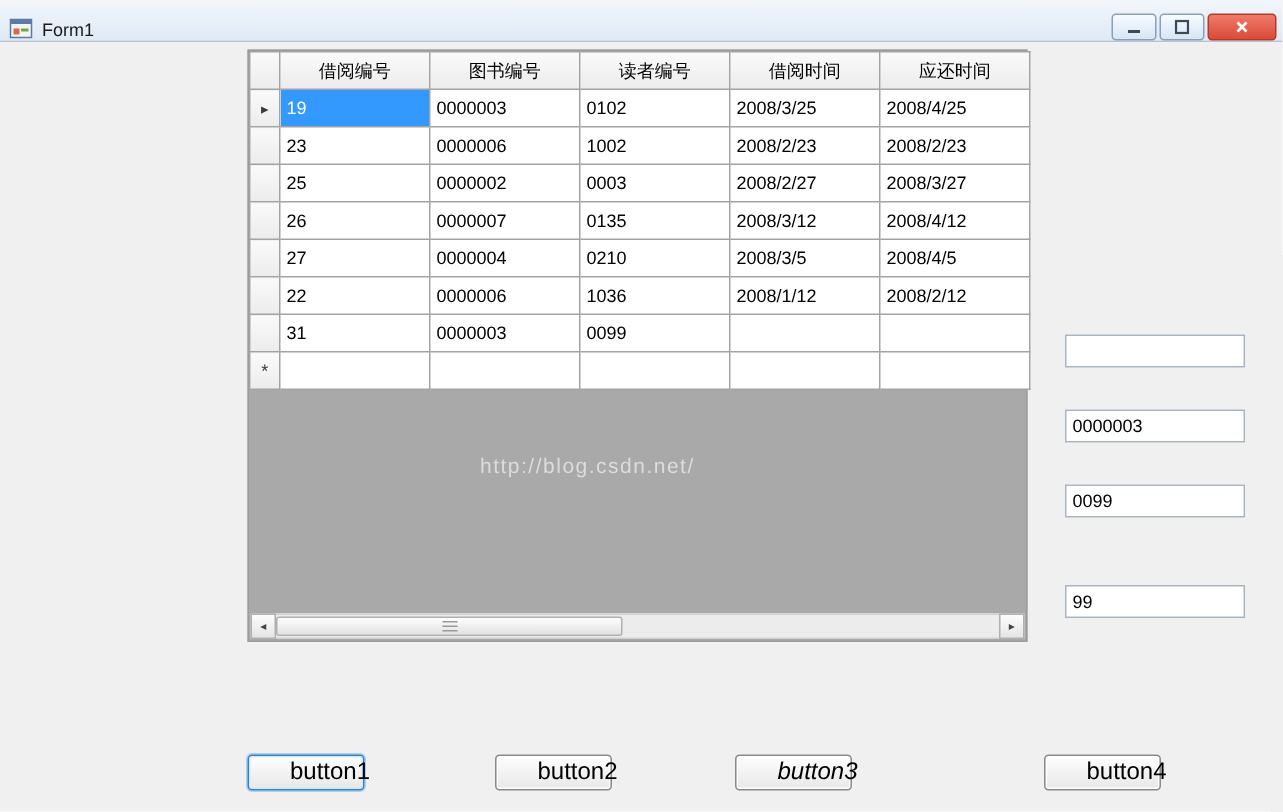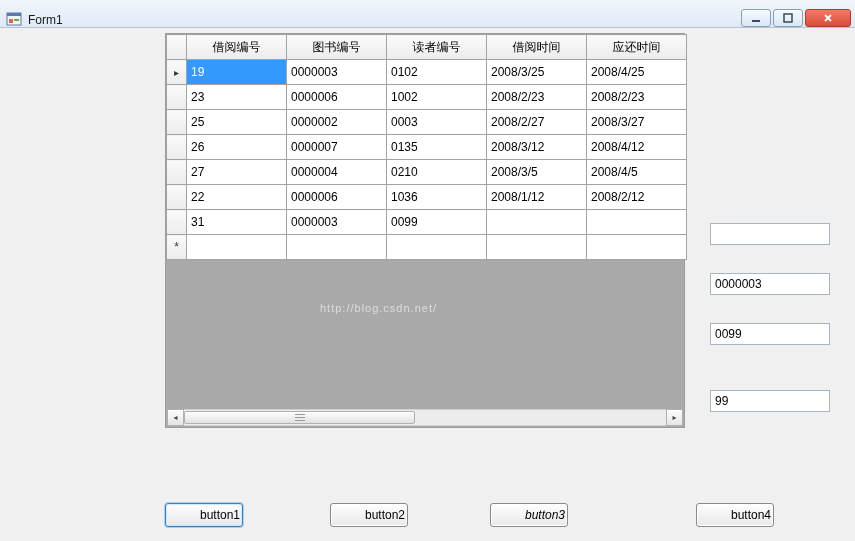--- a/index.html
+++ b/index.html
@@ -157,36 +157,36 @@
   }
 
   
   .btn {
     position: absolute;
     width: 78px; height: 24px;
     background: linear-gradient(#fefefe,#e8e8e8);
     border: 1px solid #8a8a8a;
     border-radius: 3px;
     font-family: inherit;
-    font-size: 12px;
+    font-size: 16px;
     display: flex; align-items: center; justify-content: center;
     box-shadow: inset 0 0 0 1px #fff;
     padding-left: 32px;
   }
   .btn.focus {
     border: 1px solid #3c7fb1;
     box-shadow: 0 0 0 1px #a3d1ff, inset 0 0 0 1px #cfe8ff;
   }
 
   
   .watermark {
     position: absolute;
     left: 320px; top: 274px;
     color: #dcdcdc;
-    font-size: 11px;
+    font-size: 14px;
     letter-spacing: 1px;
     pointer-events: none;
   }
 </style>
 </head>
 <body>
 
 <div class="titlebar">
   <span class="app-icon">
     <svg viewBox="0 0 16 16">

